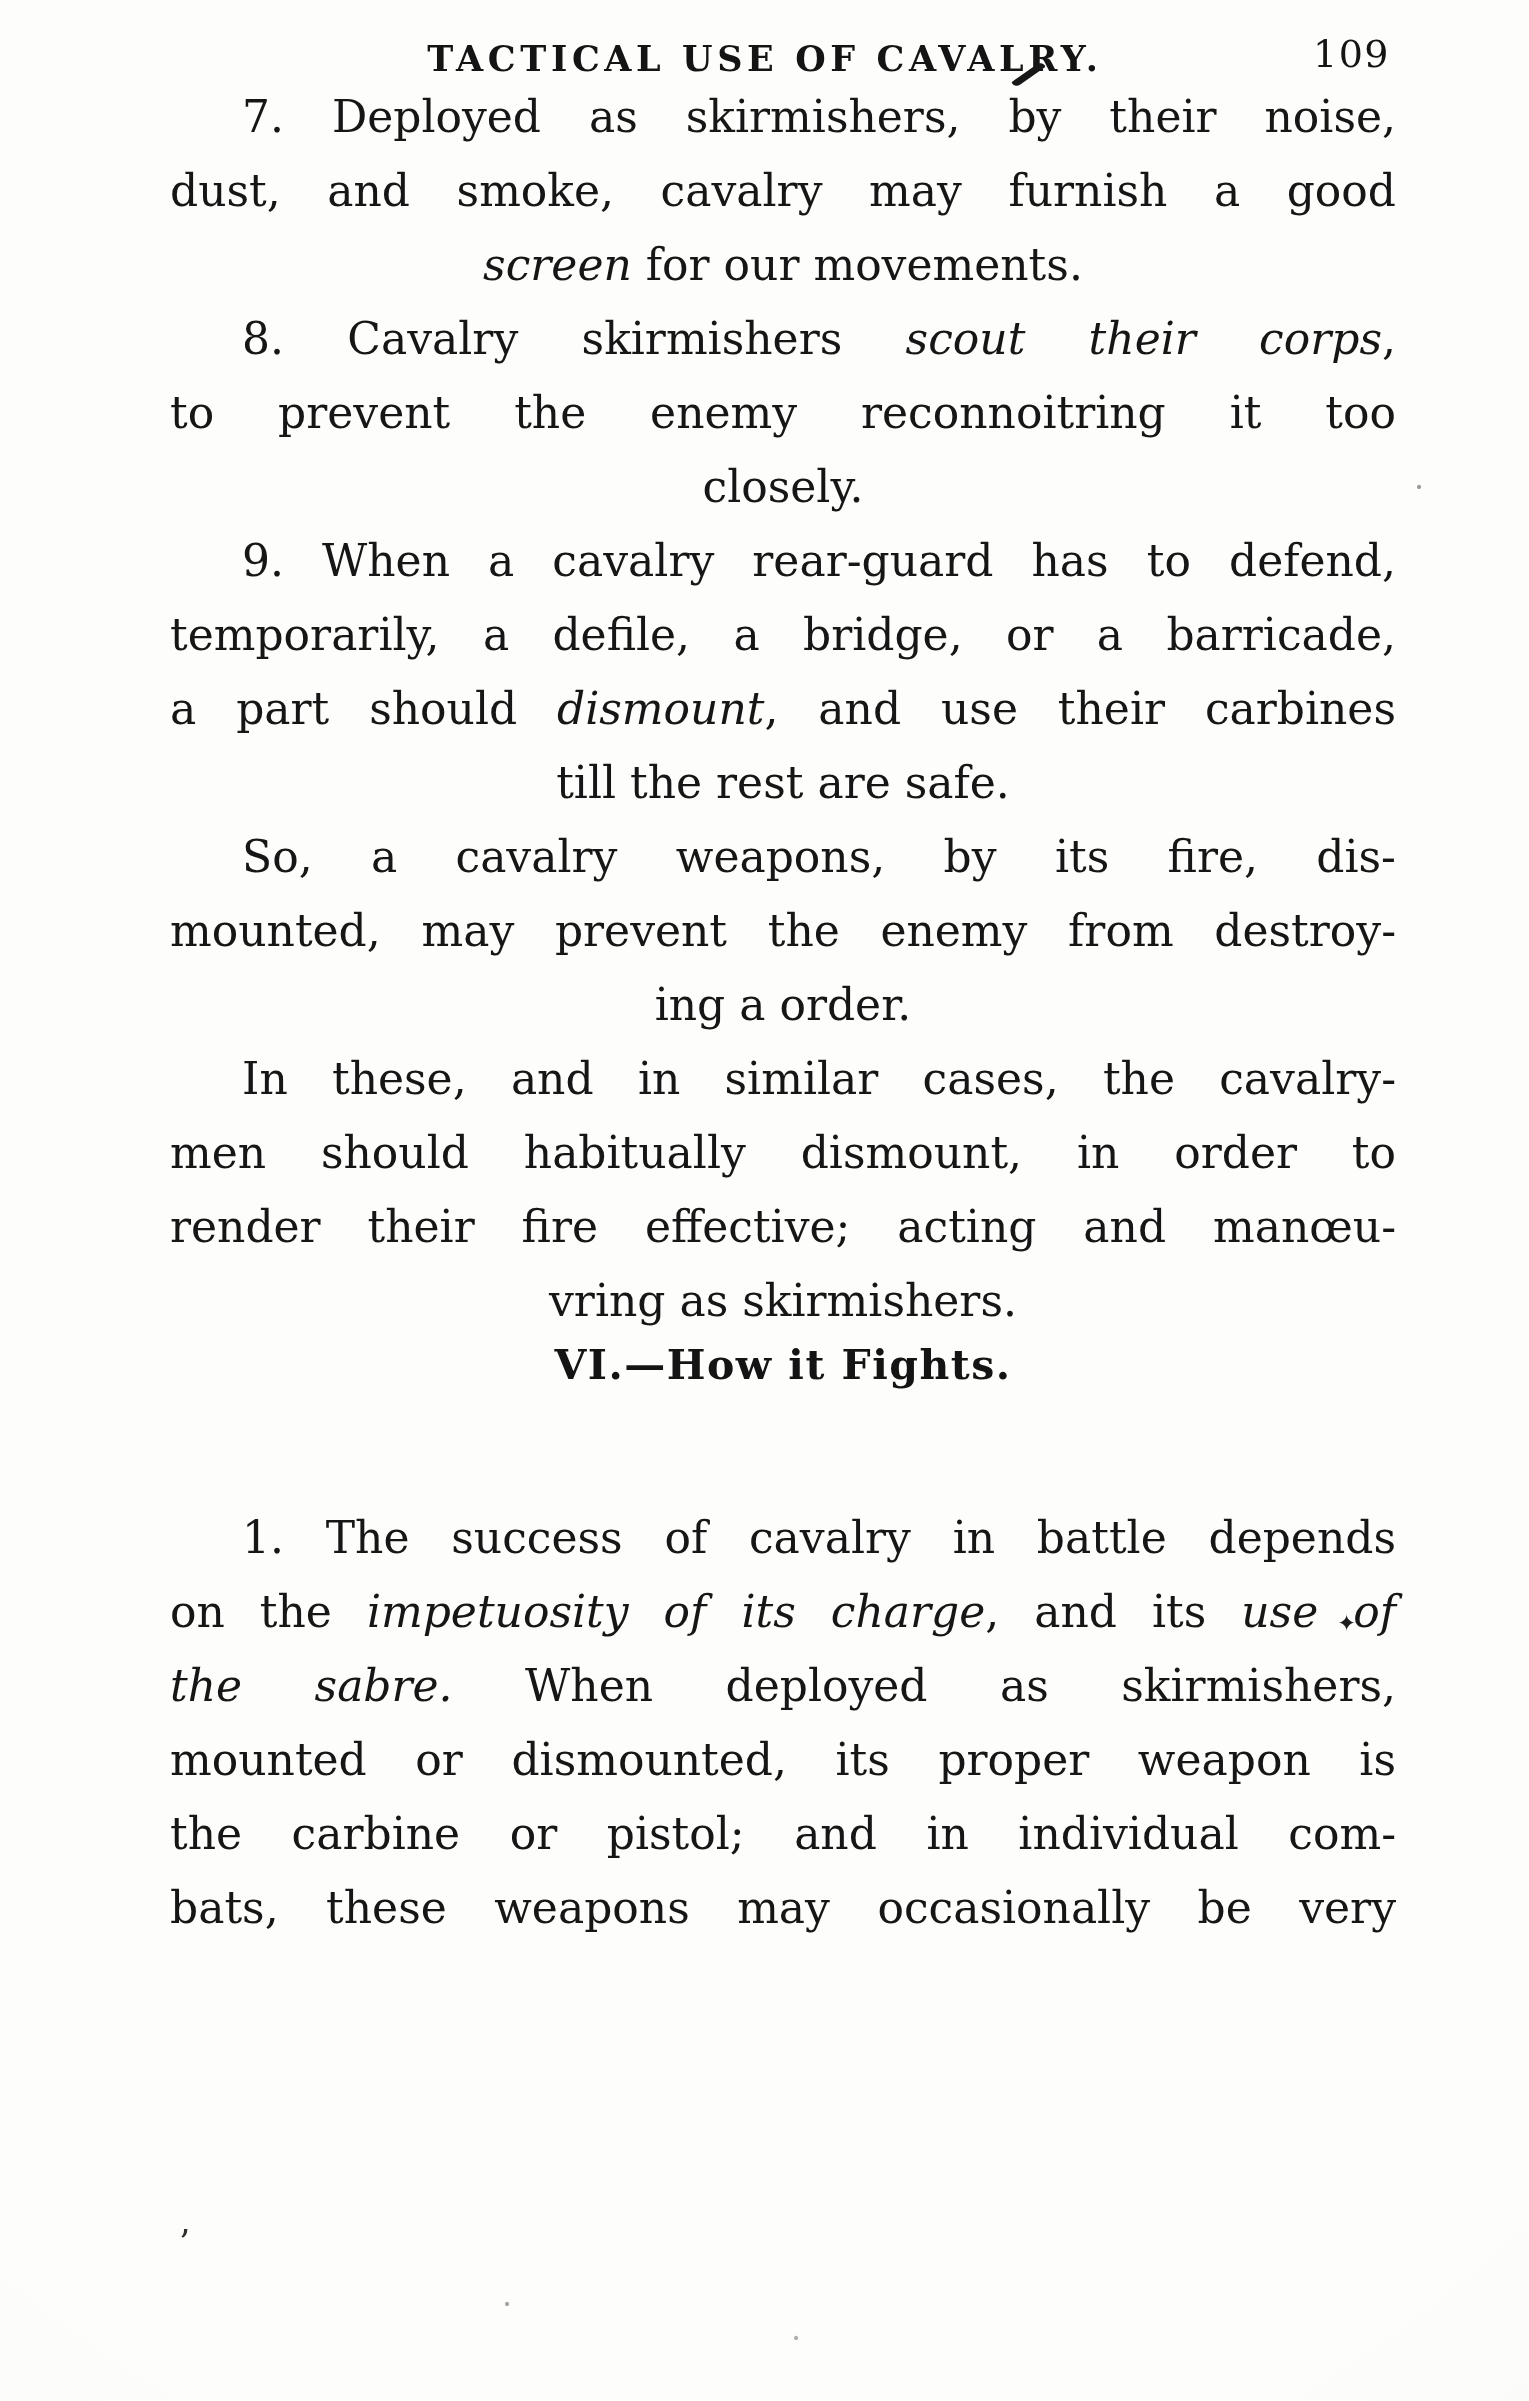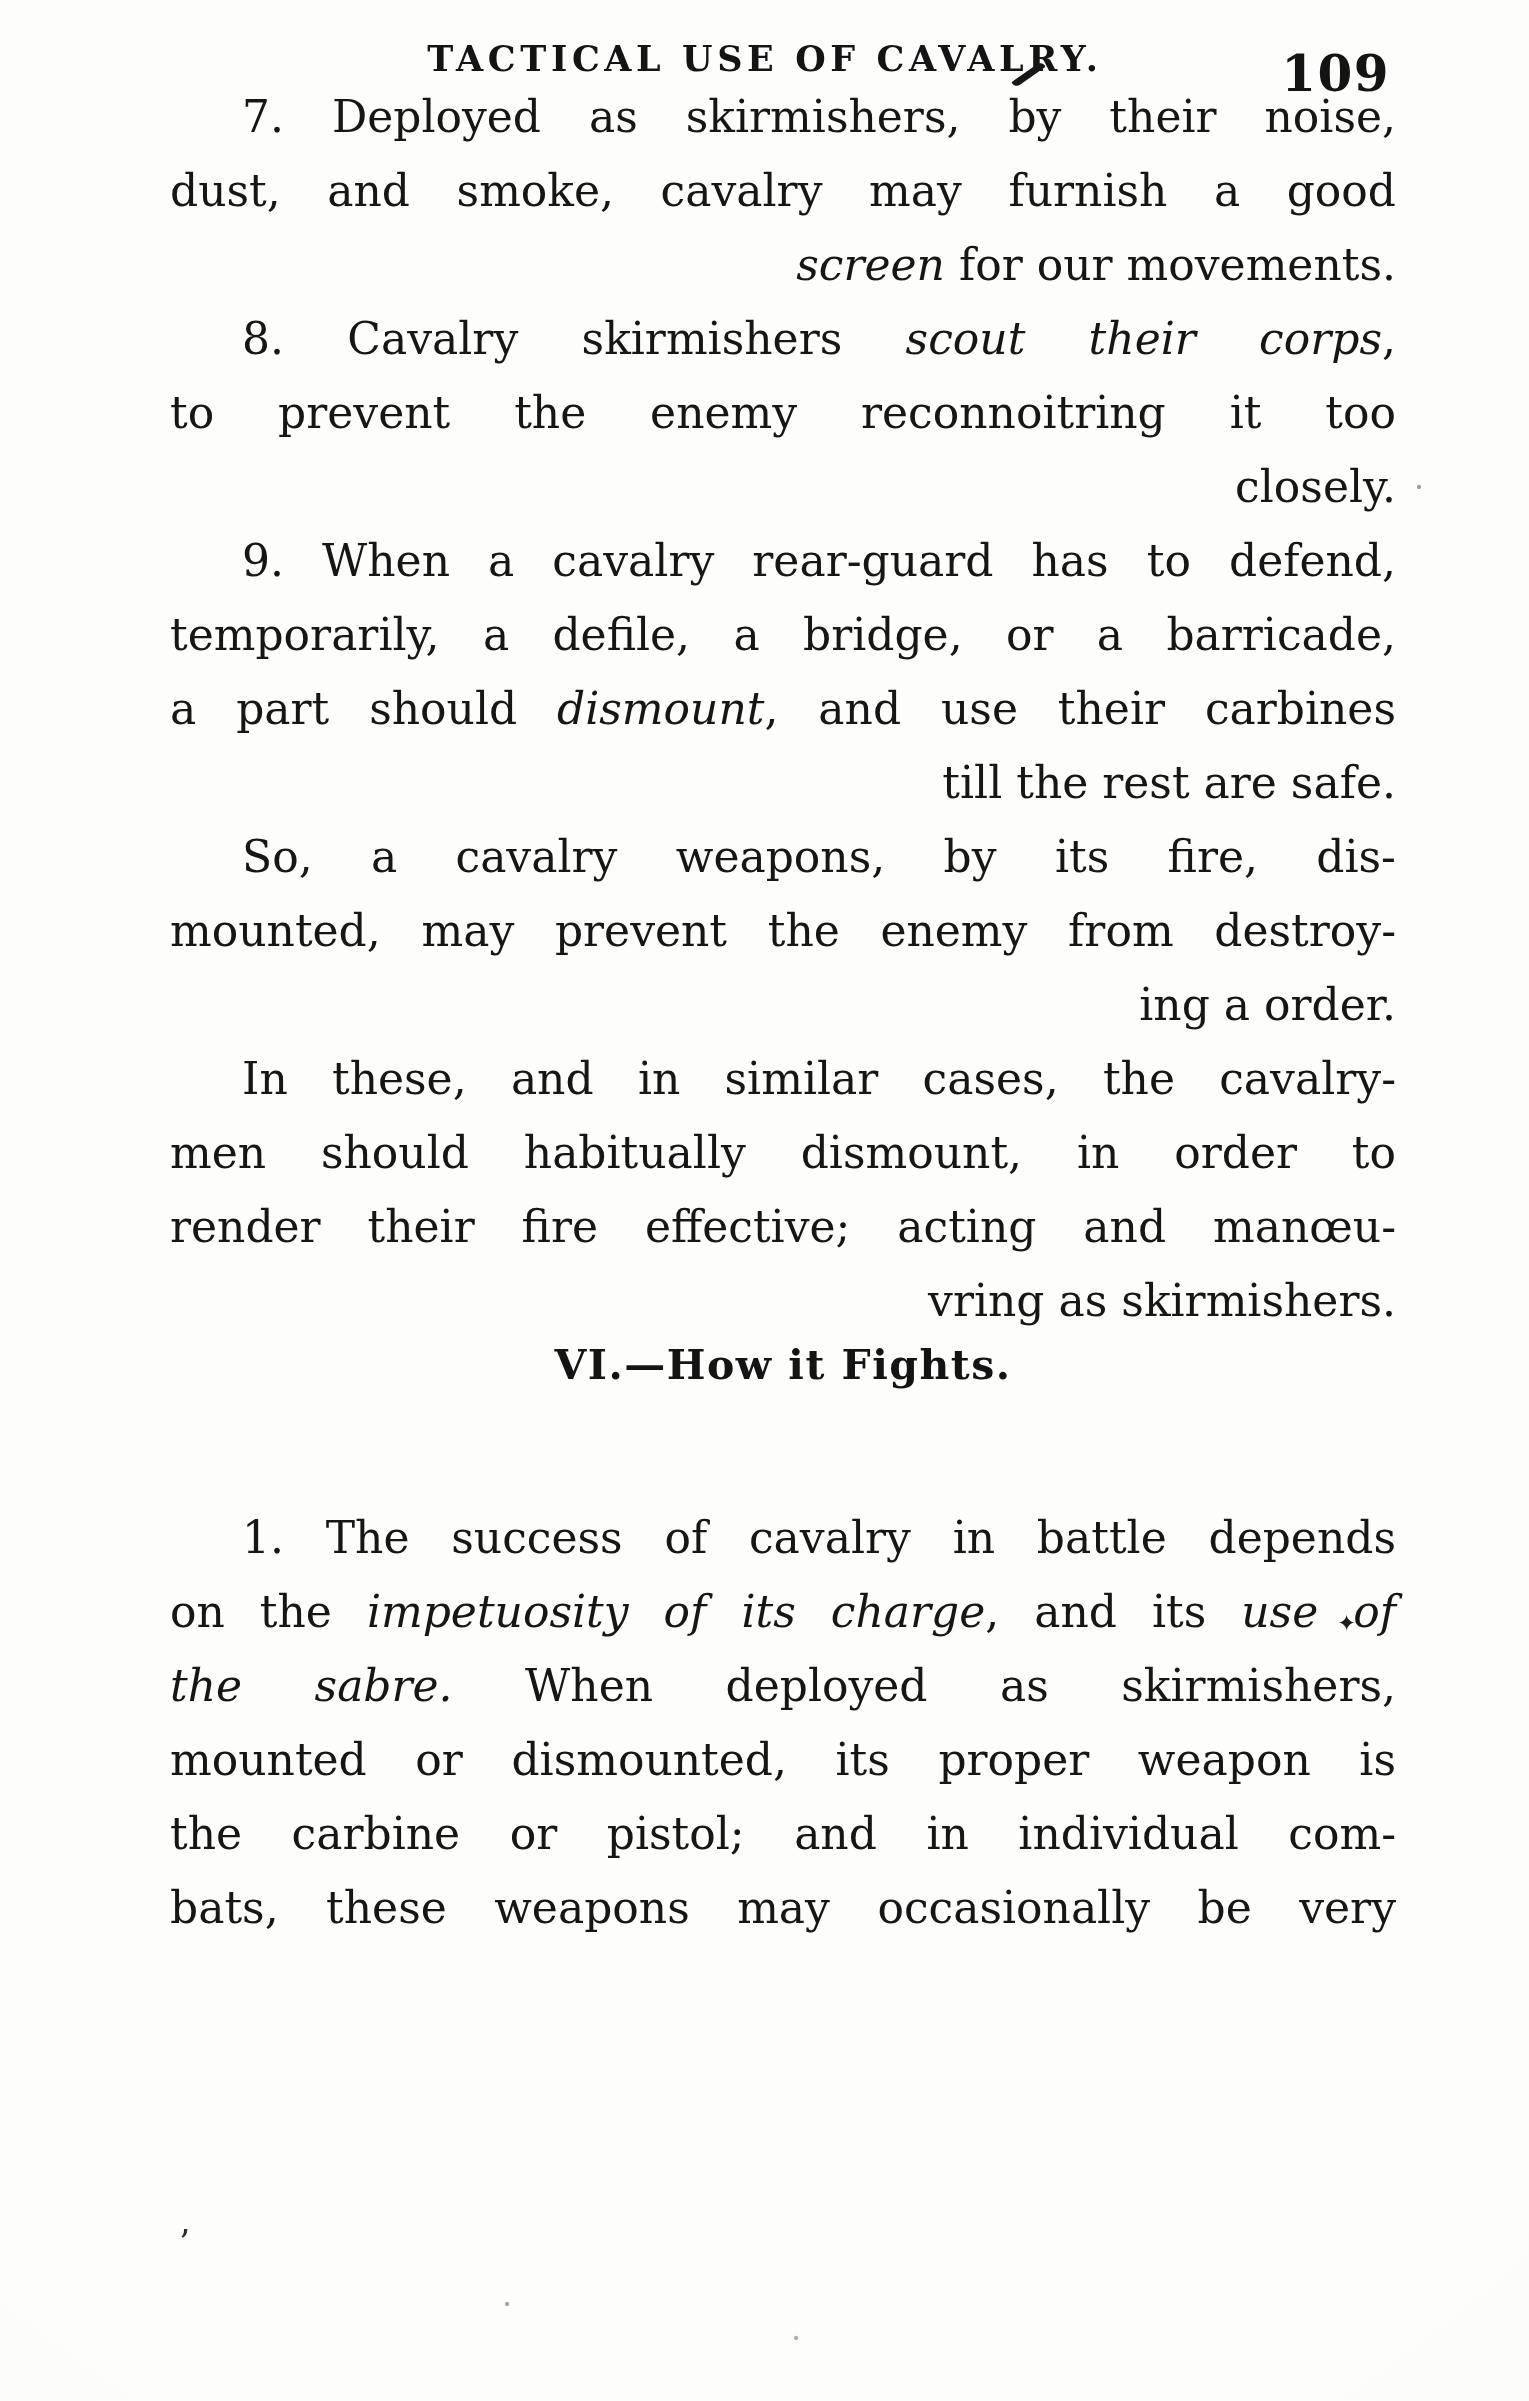--- a/index.html
+++ b/index.html
@@ -18,22 +18,22 @@
   }
 
   
   .page-header { position:absolute; top:32px; left:0; width:100%; height:61px; }
   .running-title {
     position:absolute; left:50%; top:6.1px; transform:translateX(-50%);
     font-weight:700; font-size:35px; letter-spacing:4.6px; white-space:nowrap;
     color:#141414;
   }
   .page-number {
-    position:absolute; right:140px; top:12px;
-    font-size:50px; letter-spacing:1.5px; color:#141414;font-weight:bold;
+    position:absolute; right:140px; top:0;
+    font-size:38px; letter-spacing:1.5px; color:#141414;
   }
 
   
   .pen-mark {
     position:absolute; left:1010px; top:71px;
     width:37px; height:7px; background:#171717;
     border-radius:1.5px 6.1px 1.5px 6.1px;
     transform:rotate(-35deg);
   }
   .ornament { position:absolute; left:1337px; top:1610px; font-size:23px; color:#1c1c1c; }
@@ -42,21 +42,21 @@
   .dot1 { left:1414px; top:471px; opacity:.5; }
   .dot2 { left:502px; top:2288px; opacity:.45; }
   .dot3 { left:791px; top:2322px; opacity:.4; }
 
   
   .text-block {
     position:absolute; left:170px; top:80px; width:1226px;
     font-size:44px; line-height:74px; color:#161616;
   }
   .paragraph { }
-  .line { text-align:right; }
+  .line { text-align:center; }
   .line.just { text-align:justify; text-align-last:justify; }
   .line.indent { text-indent:72px; }
   .em { font-style:italic; }
   .section-heading {
     margin-bottom:109px;
     text-align:center; font-weight:700;
     font-size:41px; line-height:54px; letter-spacing:1.5px;
     color:#141414;
   }
 </style>

